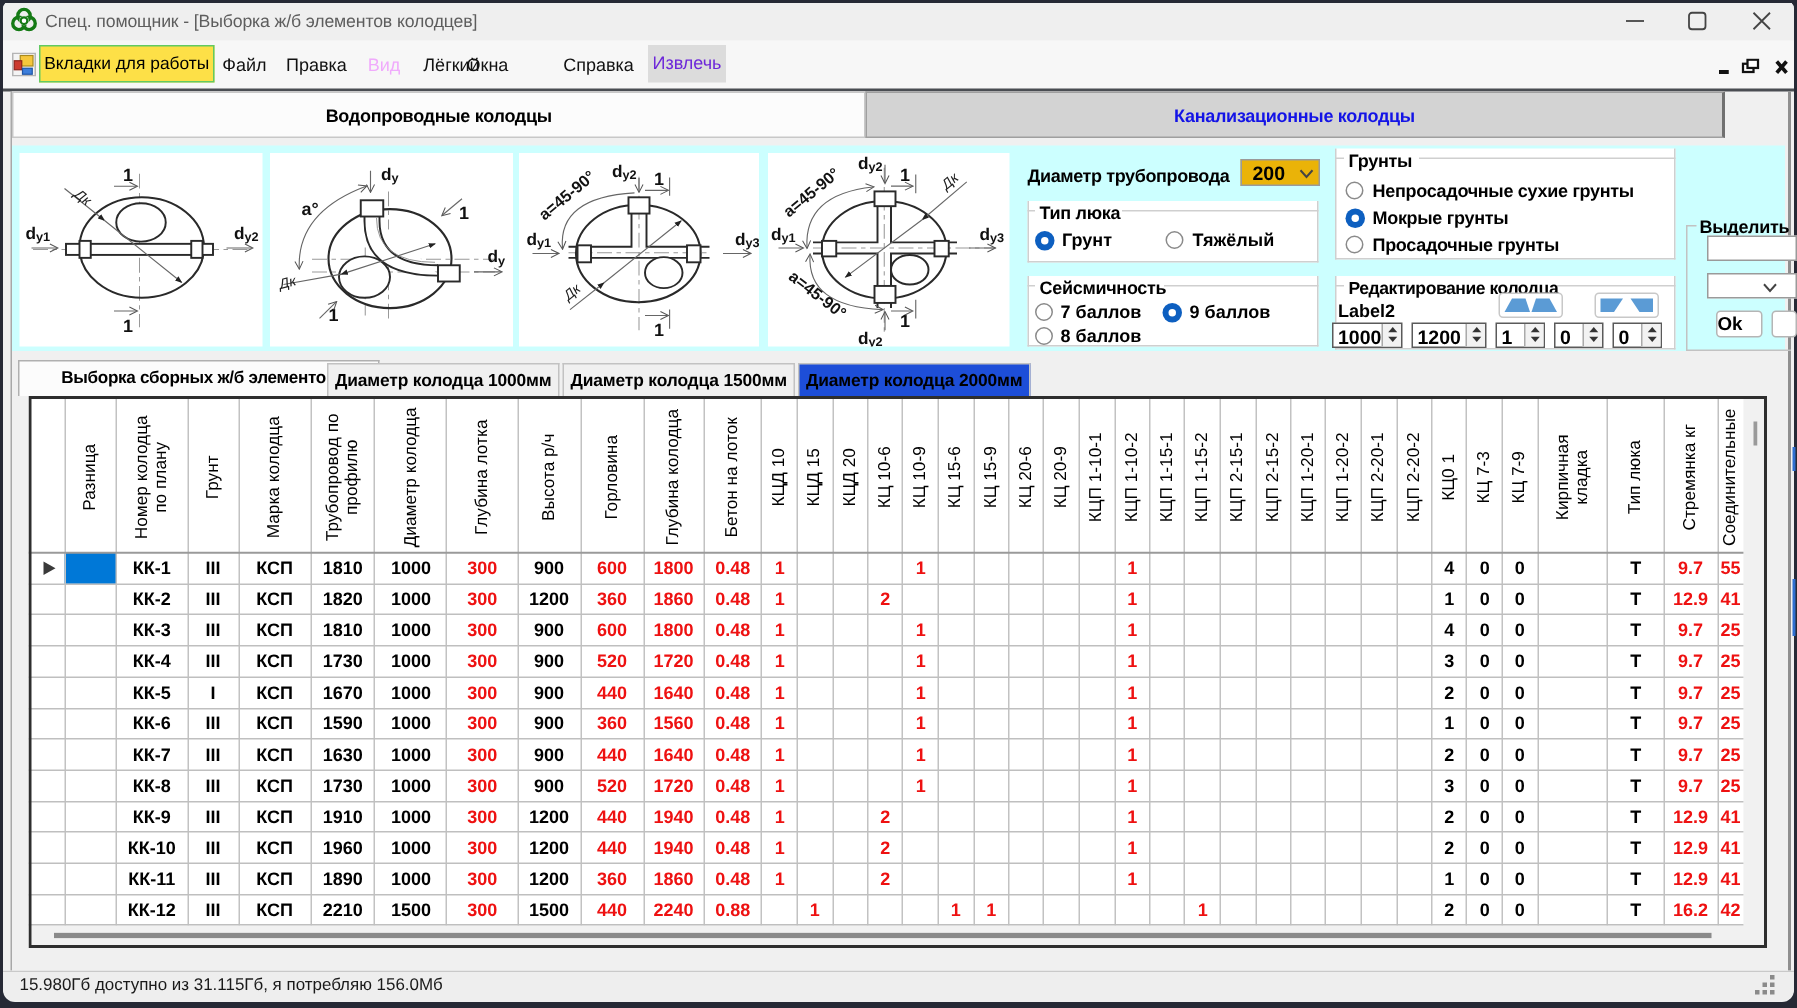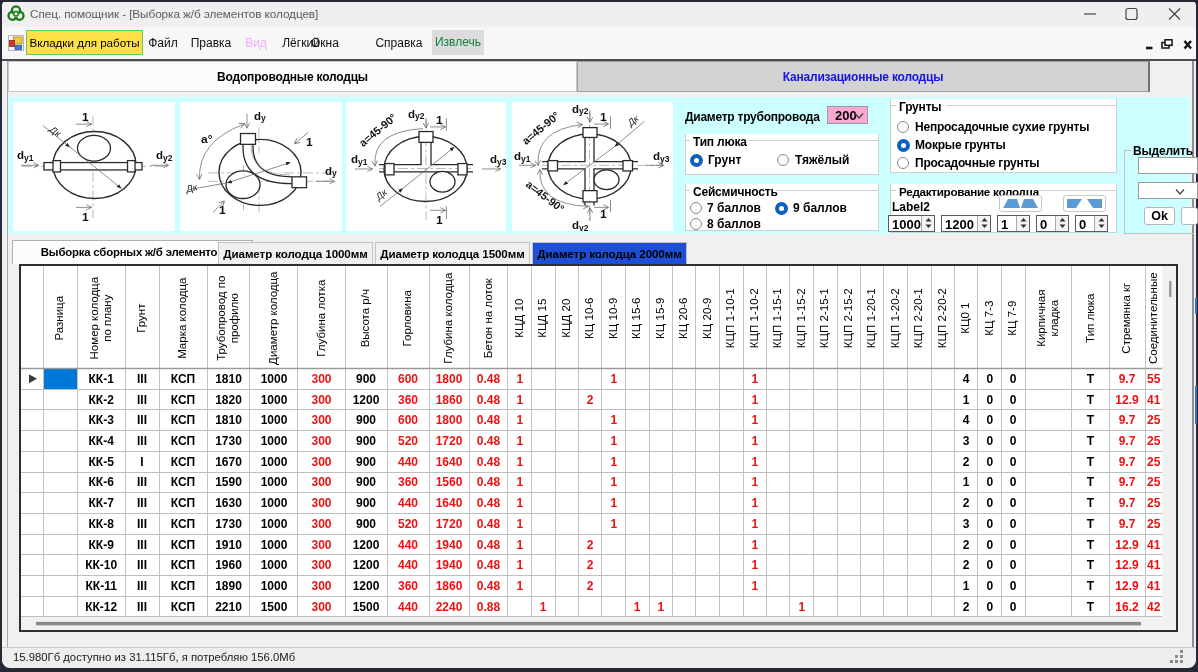--- a/index.html
+++ b/index.html
@@ -31,21 +31,21 @@
 <rect x="1.5" y="5.5" width="5" height="6" fill="#cc3a2e" stroke="#8f241c" stroke-width="0.8"></rect>
 <rect x="7" y="10.5" width="6.5" height="4" fill="#3c7edb" stroke="#1f55a5" stroke-width="0.8"></rect>
   </svg>
 <div class="abs" style="left:26px;top:30px;width:117px;height:25px;background:#fde047;border:1px solid #62ca62;font-size:11.6px;color:#000;text-align:center;line-height:23px">Вкладки для работы</div>
 <div class="abs" style="left:123px;top:36px;width:80px;text-align:center;font-size:12px;color:#111">Файл</div>
 <div class="abs" style="left:171px;top:36px;width:80px;text-align:center;font-size:12px;color:#111">Правка</div>
 <div class="abs" style="left:216px;top:36px;width:80px;text-align:center;font-size:12px;color:#f0abfc">Вид</div>
 <div class="abs" style="left:261px;top:36px;width:80px;text-align:center;font-size:12px;color:#111">Лёгкий</div>
 <div class="abs" style="left:311px;top:36px;width:80px;text-align:left;font-size:12px;color:#111">Окна</div>
 <div class="abs" style="left:359px;top:36px;width:80px;text-align:center;font-size:12px;color:#111">Справка</div>
-<div class="abs" style="left:432px;top:30px;width:52px;height:25px;background:#dcdcdc;font-size:12px;text-align:center;line-height:24px;color:#15803d">Извлечь</div>
+<div class="abs" style="left:432px;top:30px;width:52px;height:25px;background:#dcdcdc;font-size:12px;text-align:center;line-height:24px;color:#6d28d9">Извлечь</div>
 <svg class="abs" style="left:1144px;top:39px" width="50" height="12" viewBox="0 0 50 12">
     <line x1="2" y1="9" x2="8.5" y2="9" stroke="#111" stroke-width="2.6"></line>
     <rect x="18" y="3.5" width="7" height="5.5" fill="#fff" stroke="#111" stroke-width="1.5"></rect>
     <rect x="21" y="0.8" width="7" height="5.5" fill="#fff" stroke="#111" stroke-width="1.5"></rect>
     <path d="M40.5 2 L47 9.5 M47 2 L40.5 9.5" stroke="#111" stroke-width="2.4"></path>
   </svg>
 <div class="abs" style="left:2px;top:59px;width:1194px;height:1.6px;background:#4a4d52"></div>
 <div class="abs" style="left:7px;top:61px;width:1px;height:586px;background:#a8a8a8"></div>
 <div class="abs" style="left:1192px;top:61px;width:1.6px;height:586px;background:#8f8f8f"></div>
 <div class="abs" style="left:8px;top:61px;width:569px;height:31px;background:#fcfcfc;border:1px solid #c8c8c8;font-size:12px;letter-spacing:-0.2px;font-weight:bold;text-align:center;line-height:30px;color:#000">Водопроводные колодцы</div>
@@ -188,21 +188,21 @@
       <line x1="7" y1="64.3" x2="23" y2="64.3" stroke="#666" stroke-width="0.75" fill="none" marker-end="url(#oa)"></line>
       <text x="141" y="59" font-size="11.5" font-weight="bold" fill="#111">d<tspan font-size="8.5" dy="1.5">у3</tspan></text>
       <line x1="134" y1="64.3" x2="151" y2="64.3" stroke="#666" stroke-width="0.75" fill="none" marker-end="url(#oa)"></line>
       <text x="60" y="129" font-size="11.5" font-weight="bold" fill="#111">d<tspan font-size="8.5" dy="1.5">у2</tspan></text>
       <line x1="78" y1="120" x2="78" y2="108" stroke="#666" stroke-width="0.75" fill="none" marker-end="url(#oa)"></line>
       <text x="88" y="118" font-size="12" font-weight="bold" fill="#111">1</text>
       <line x1="82" y1="107" x2="96" y2="107" stroke="#666" stroke-width="0.75" fill="none" marker-end="url(#oa)"></line>
       <line x1="98.5" y1="99.4" x2="98.5" y2="112" stroke="#666" stroke-width="0.75" fill="none"></line>
     </svg></div>
 <div class="abs b" style="left:685px;top:110px;font-size:12px;letter-spacing:-0.25px">Диаметр трубопровода</div>
-<div class="abs" style="left:827px;top:106px;width:41px;height:18px;background:#f9a8d4;border:1px solid #9a9a9a">
+<div class="abs" style="left:827px;top:106px;width:53px;height:18px;background:#eab308;border:1px solid #9a9a9a">
     <span class="abs b" style="left:7px;top:1px;font-size:13px">200</span>
     <svg class="abs" style="right:3px;top:5px" width="10" height="8">
       <path d="M1 1.5 L5 6 L9 1.5" stroke="#444" stroke-width="1.3" fill="none"></path>
     </svg>
   </div>
 <div class="abs" style="left:685px;top:134px;width:194px;height:41px;background:#fff;border:1px solid #cfcfcf;border-top:none"></div>
 <div class="abs" style="left:685px;top:139.5px;width:5px;height:1px;background:#cfcfcf"></div>
 <div class="abs" style="left:748px;top:139.5px;width:131px;height:1px;background:#cfcfcf"></div>
 <div class="abs b" style="left:693px;top:135px;font-size:12px;letter-spacing:-0.2px">Тип люка</div>
 <div style="position:absolute;left:690px;top:154px;width:13px;height:13px;border-radius:50%;background:#0d5fc0"></div>
@@ -292,21 +292,21 @@
   </div>
 <div class="abs" style="left:1124px;top:150px;width:70px;height:84px;border:1px solid #c2c2c2;border-right:none;border-top:none"></div>
 <div class="abs" style="left:1124px;top:150px;width:7px;height:1px;background:#c2c2c2"></div>
 <div class="abs b" style="left:1133px;top:144px;font-size:12px;letter-spacing:-0.2px">Выделить</div>
 <div class="abs" style="left:1138px;top:157px;width:60px;height:17px;background:#fff;border:1px solid #9a9a9a"></div>
 <div class="abs" style="left:1138px;top:182px;width:60px;height:17px;background:#fff;border:1px solid #9a9a9a">
     <svg class="abs" style="left:36px;top:5px" width="10" height="8">
       <path d="M1 1.5 L5 6 L9 1.5" stroke="#444" stroke-width="1.3" fill="none"></path>
     </svg>
   </div>
-<div class="abs b" style="left:1144px;top:207px;width:31px;height:18px;background:#fff;border:1px solid #b5b5b5;border-radius:3px;font-size:12.5px;text-align:center;line-height:17px">Ok</div>
+<div class="abs b" style="left:1144px;top:207px;width:31px;height:18px;background:#fff;border:1px solid #b5b5b5;border-radius:3px;font-size:12.5px;line-height:17px">Ok</div>
 <div class="abs" style="left:1181px;top:207px;width:17px;height:18px;background:#fff;border:1px solid #b5b5b5;border-radius:3px"></div>
 <div class="abs b" style="left:12px;top:240px;width:241px;height:24px;background:#fcfcfc;border:1px solid #b0b0b0;border-bottom:none;font-size:11.4px;letter-spacing:-0.2px;text-align:center;line-height:23px">Выборка сборных ж/б элементов</div>
 <div class="abs b" style="left:218px;top:242px;width:155px;height:22px;background:#f0f0f0;border:1px solid #c2c2c2;border-bottom:none;font-size:11.6px;letter-spacing:-0.1px;text-align:center;line-height:21px">Диаметр колодца 1000мм</div>
 <div class="abs b" style="left:375px;top:242px;width:155px;height:22px;background:#f0f0f0;border:1px solid #c2c2c2;border-bottom:none;font-size:11.6px;letter-spacing:-0.1px;text-align:center;line-height:21px">Диаметр колодца 1500мм</div>
 <div class="abs b" style="left:532px;top:242px;width:155px;height:22px;background:#1d4ed8;border:1px solid #c2c2c2;border-bottom:none;font-size:11.6px;letter-spacing:-0.1px;text-align:center;line-height:21px">Диаметр колодца 2000мм</div>
 <svg width="1159" height="368" viewBox="0 0 1159 368" style="position:absolute;left:19px;top:264px" font-family="Liberation Sans, sans-serif">
     <rect x="0" y="0" width="1159" height="368" fill="#ffffff"></rect>
     <rect x="24" y="104.5" width="34.5" height="20.7" fill="#0078d7"></rect>
     <rect x="2" y="352.9" width="1155" height="13.1" fill="#f1f1f1"></rect>
     <rect x="17" y="357.9" width="1105" height="3.5" fill="#8a8a8a"></rect>

